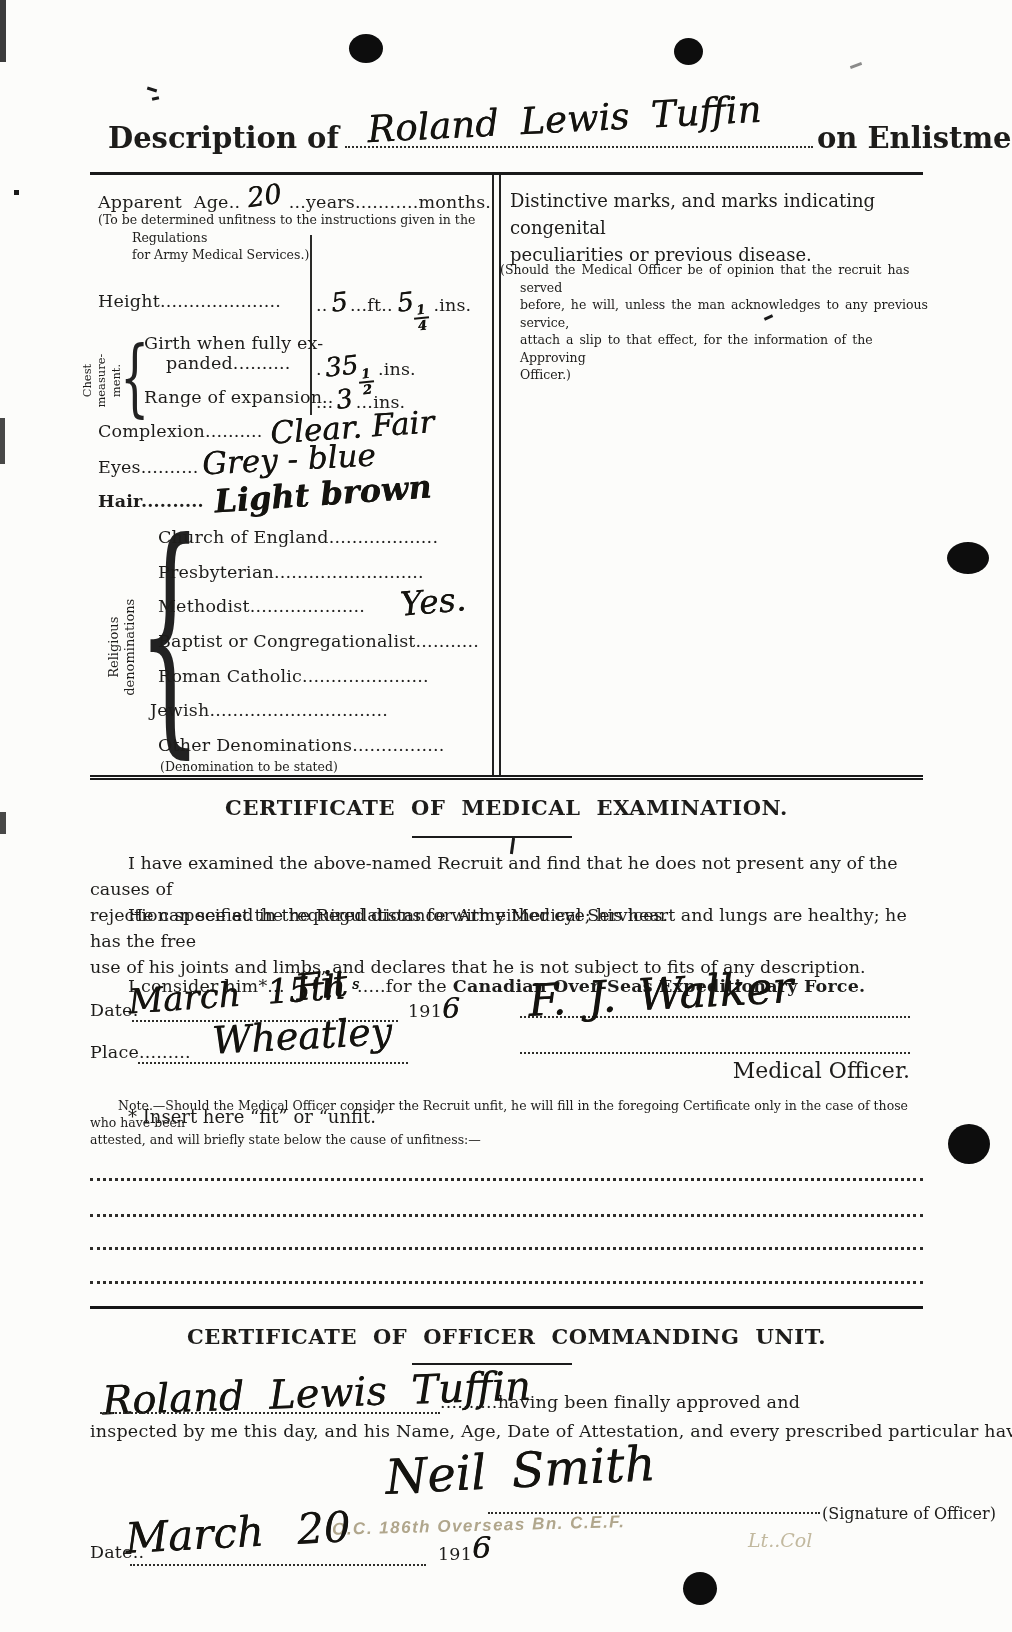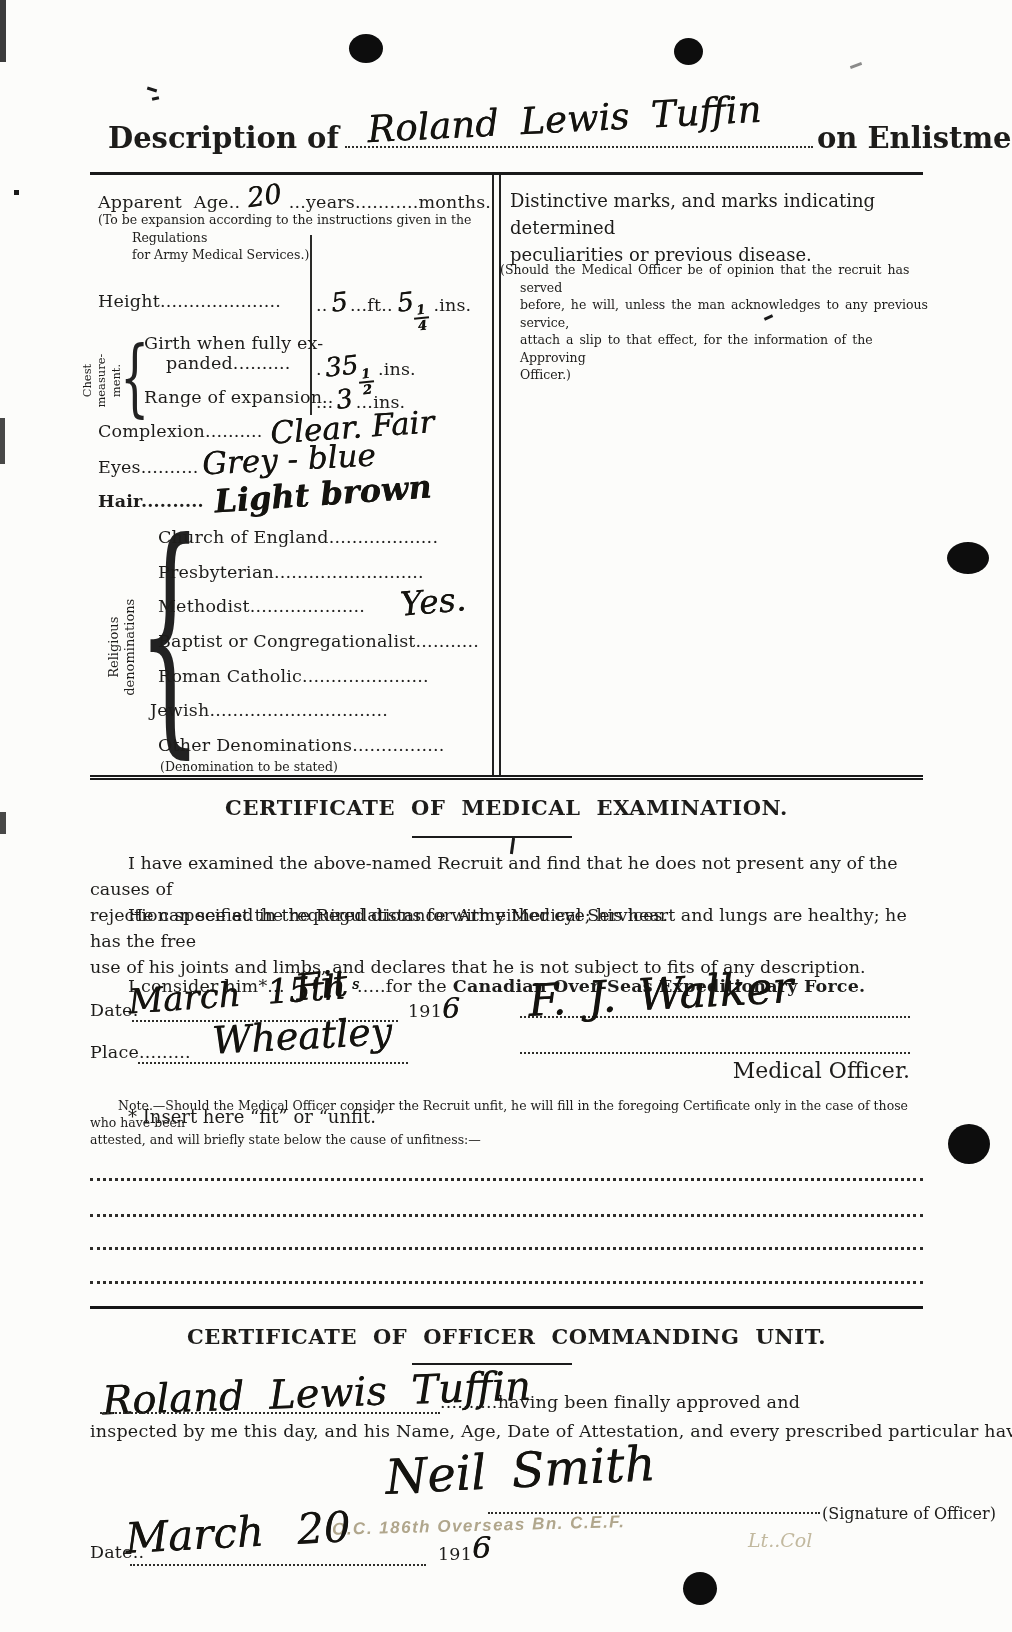--- a/index.html
+++ b/index.html
@@ -66,21 +66,21 @@
 
     <div class="abs" style="left:402px;top:0;bottom:0;width:5px;border-left:2px solid #222;border-right:2px solid #222;"></div>
 
     <div class="abs" style="left:220px;top:60px;height:180px;border-left:2px solid #2a2a28;"></div>
 
     <div class="row" style="left:8px;top:8px;">
       <span class="lbl" style="word-spacing:6px;">Apparent Age..</span>
       <span class="hw" style="font-size:27px;position:relative;top:-3px;margin:0 2px;transform:rotate(-8deg);display:inline-block;">20</span>
       <span class="lbl">...years...........months.</span>
     </div>
-    <div class="row small pre" style="left:8px;top:36px;width:402px;white-space:pre-line;padding-left:34px;text-indent:-34px;">(To be expansion according to the instructions given in the Regulations
+    <div class="row small pre" style="left:8px;top:36px;width:402px;white-space:pre-line;padding-left:34px;text-indent:-34px;">(To be determined unfitness to the instructions given in the Regulations
 for Army Medical Services.)</div>
 
     <div class="row" style="left:8px;top:116px;">
       <span class="lbl">Height.....................</span>
     </div>
     <div class="row" style="left:226px;top:112px;display:flex;align-items:baseline;">
       <span class="lbl">..</span>
       <span class="hw" style="font-size:26px;margin:0 3px;transform:rotate(-6deg);display:inline-block;">5</span>
       <span class="lbl">...ft..</span>
       <span class="hw" style="font-size:26px;margin:0 1px 0 4px;transform:rotate(-6deg);display:inline-block;">5</span>
@@ -153,21 +153,21 @@
     <div class="row" style="left:60px;top:525px;">
       <span class="lbl">Jewish...............................</span>
     </div>
     <div class="row" style="left:68px;top:560px;">
       <span class="lbl">Other Denominations................</span>
     </div>
     <div class="row small" style="left:70px;top:583px;">
       <span>(Denomination to be stated)</span>
     </div>
 
-    <div class="abs pre" style="left:420px;top:12px;width:408px;font-size:18px;line-height:1.5;">Distinctive marks, and marks indicating determined
+    <div class="abs pre" style="left:420px;top:12px;width:408px;font-size:18px;line-height:1.5;">Distinctive marks, and marks indicating congenital
 peculiarities or previous disease.</div>
     <div class="abs pre small" style="left:410px;top:70px;width:412px;padding-left:20px;text-indent:-20px;word-spacing:2px;margin-top:16px;">(Should the Medical Officer be of opinion that the recruit has served
 before, he will, unless the man acknowledges to any previous service,
 attach a slip to that effect, for the information of the Approving
 Officer.)</div>
   </div>
 
   <div class="abs sect-title" style="left:90px;top:795px;width:833px;">CERTIFICATE OF MEDICAL EXAMINATION.</div>
   <div class="abs" style="left:412px;top:836px;width:160px;border-top:2.5px solid #1b1b1b;"></div>
 

